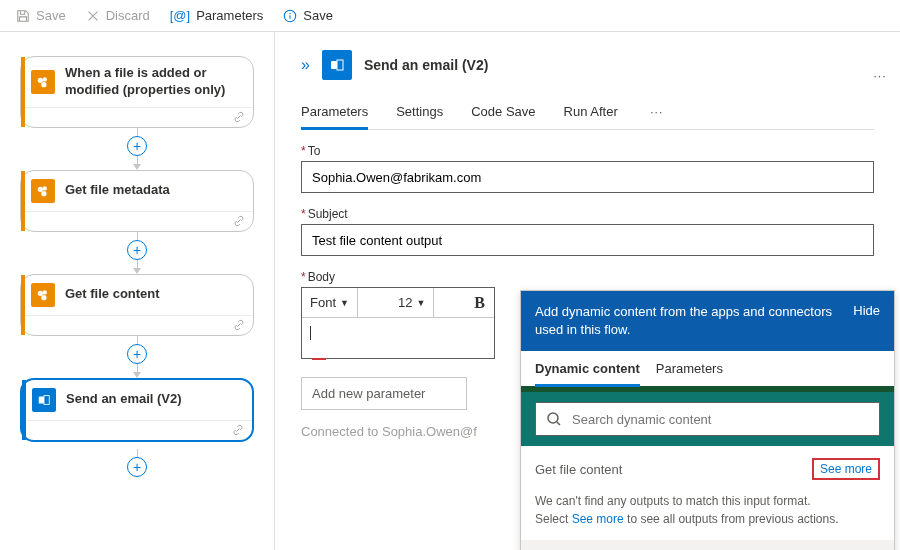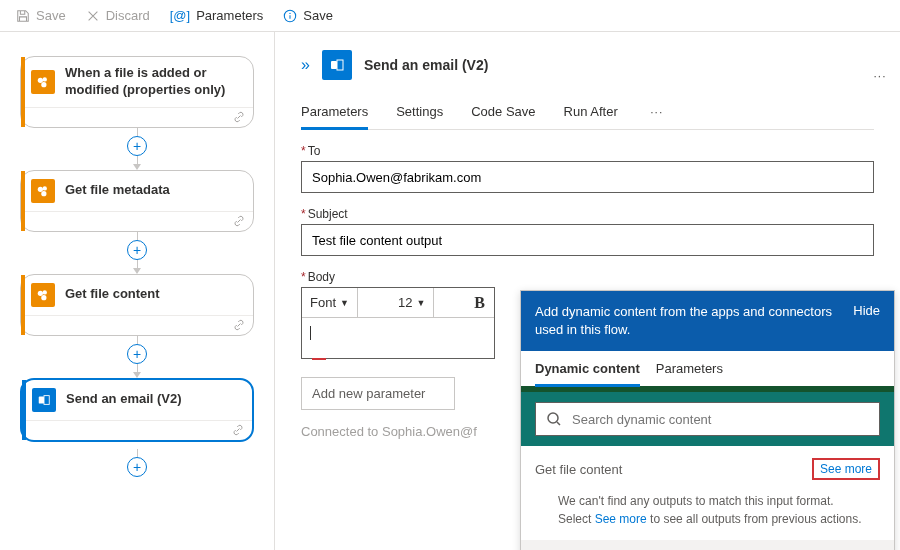--- a/index.html
+++ b/index.html
@@ -39,38 +39,38 @@
 .field-label { font-size: 12px; color: #323130; margin-bottom: 3px; }
 .req { color: #a4262c; margin-right: 2px; }
 .text-input { width: 100%; border: 1px solid #605e5c; padding: 6px 10px; font-size: 13px; height: 32px; }
 .body-wrap { border: 1px solid #605e5c; width: 194px; }
 .rte-toolbar { display: flex; align-items: center; border-bottom: 1px solid #c8c6c4; height: 30px; gap: 32px; }
 .rte-cell { padding: 0 8px; border-right: 1px solid #c8c6c4; height: 100%; display: flex; align-items: center; gap: 4px; font-size: 13px; }
 .rte-cell:last-child { border-right: none; }
 .rte-body { height: 40px; padding: 6px 8px; }
 .cursor { display: inline-block; width: 1px; height: 14px; background: #323130; vertical-align: middle; }
 .spell { display: inline-block; width: 14px; height: 2px; background: #d13438; margin-top: 18px; margin-left: 2px; }
-.add-param { width: 154px; border: 1px solid #c8c6c4; padding: 8px 10px; font-size: 13px; color: #605e5c; margin-top: 18px; cursor: pointer; }
+.add-param { width: 166px; border: 1px solid #c8c6c4; padding: 8px 10px; font-size: 13px; color: #605e5c; margin-top: 18px; cursor: pointer; }
 .connected { font-size: 13px; color: #a19f9d; margin-top: 14px; }
 .popup { position: absolute; right: 5px; top: 258px; width: 375px; background: #fff; box-shadow: 0 2px 8px rgba(0,0,0,0.15); border: 1px solid #c8c6c4; }
 .popup-head { background: #0b5cab; color: #fff; padding: 12px 14px; display: flex; justify-content: space-between; align-items: flex-start; gap: 12px; }
 .popup-head-text { font-size: 13px; line-height: 1.4; }
 .hide { cursor: pointer; font-size: 13px; }
 .popup-tabs { display: flex; gap: 16px; padding: 10px 14px 0; border-bottom: 6px solid #14532d; align-items: flex-end; }
 .popup-tab { padding-bottom: 10px; font-size: 13px; cursor: pointer; position: relative; }
 .popup-tab.active { font-weight: 600; }
 .popup-tab.active::after { content: ''; position: absolute; left: 0; right: 0; bottom: -1px; height: 3px; background: #0078d4; }
 .search-area { background: #0f766e; padding: 10px 14px; }
 .search-box { background: #fff; border: 1px solid #605e5c; display: flex; align-items: center; height: 34px; padding: 0 10px; gap: 10px; }
 .search-box svg { width: 16px; height: 16px; fill: none; stroke: #605e5c; stroke-width: 1.5; }
 .search-box input { border: none; outline: none; flex: 1; font-size: 13px; }
 .section-row { display: flex; justify-content: space-between; align-items: center; padding: 12px 14px; font-size: 13px; color: #605e5c; }
 .see-more { color: #0078d4; cursor: pointer; font-size: 12px; }
 .see-more.hl { border: 2px solid #d13438; padding: 2px 6px; }
-.msg { padding: 0 14px 12px; font-size: 12px; color: #605e5c; line-height: 1.5; margin-left: 23px; }
+.msg { padding: 0 14px 12px; font-size: 12px; color: #605e5c; line-height: 1.5; }
 .msg a { color: #0078d4; cursor: pointer; }
 .section-row.gray { background: #f3f2f1; }
 .ellipsis { position: absolute; right: 14px; top: 36px; color: #605e5c; cursor: pointer; }
 .link-icon { width: 12px; height: 12px; }
 </style>
 </head>
 <body>
 
 <div class="toolbar">
   <div class="tb-btn">

